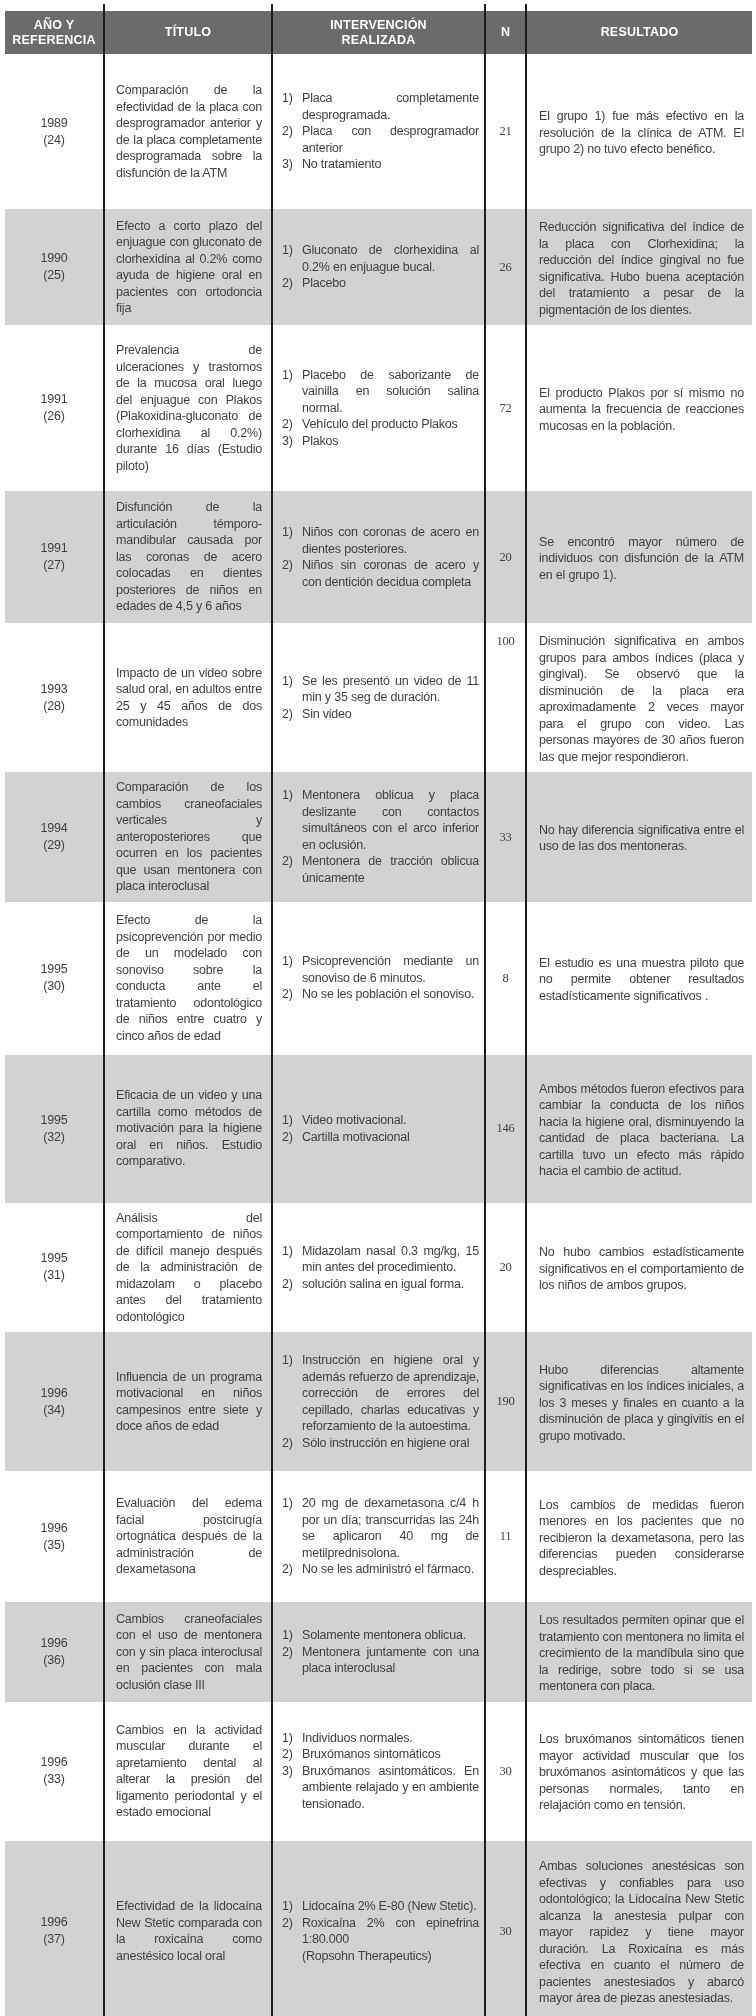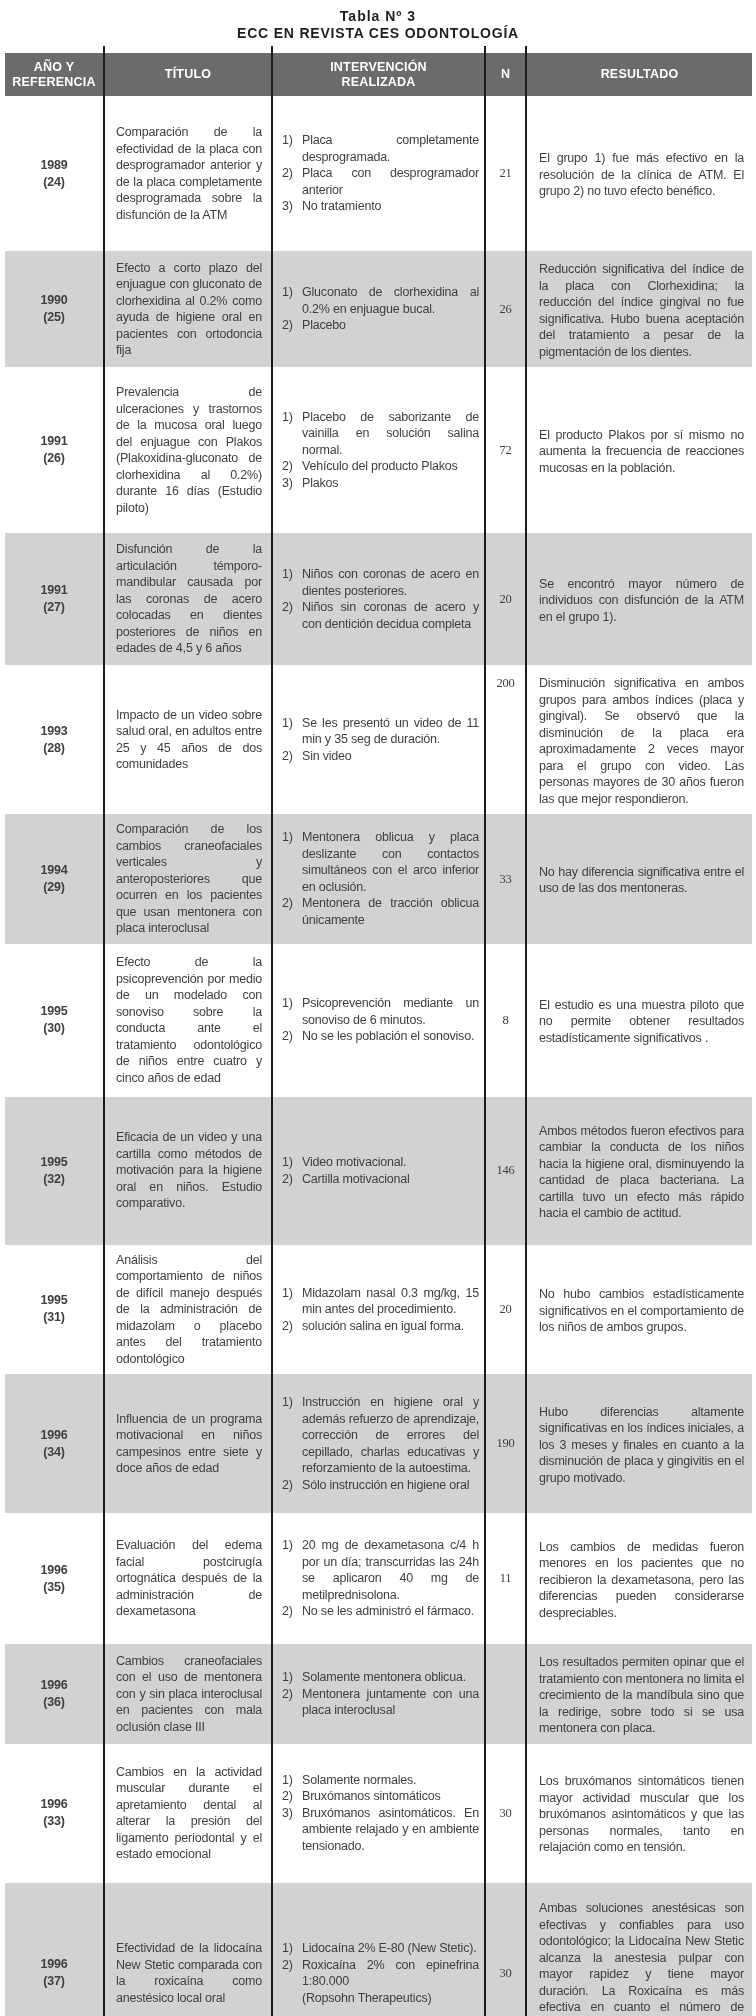--- a/index.html
+++ b/index.html
@@ -78,21 +78,21 @@
   tbody tr:nth-child(9){height:129px;}
   tbody tr:nth-child(10){height:139px;}
   tbody tr:nth-child(11){height:131px;}
   tbody tr:nth-child(12){height:92px;}
   tbody tr:nth-child(13){height:139px;}
   tbody tr:nth-child(14){height:181px;}
   
   tbody tr:nth-child(5) .col-n{vertical-align:top;padding-top:10px;}
 
   td{line-height:16.5px;}
-  .col-year{text-align:center;padding:4px 2px;font-weight:bold;}
+  .col-year{text-align:center;padding:4px 2px;}
   .col-year .year,.col-year .ref{line-height:17px;}
   .col-title{
     text-align:justify;
     hyphens:auto;
     -webkit-hyphens:auto;
     padding:7px 9px 7px 11px;
     margin-left:9px;
   }
   .col-interv{padding:7px 5px 7px 9px;}
   .iv-item{display:flex;}
@@ -111,24 +111,20 @@
     hyphens:auto;
     -webkit-hyphens:auto;
     padding:10px 8px 7px 12px;
   }
 </style>
 </head>
 <body>
 
 <div class="page">
 
-  <div class="table-title">
-    <div class="t1">Tabla Nº 3</div>
-    <div class="t2">ECC EN REVISTA CES ODONTOLOGÍA</div>
-  </div>
 
   <table class="ecc">
     <colgroup>
       <col style="width:99px">
       <col style="width:168px">
       <col style="width:213px">
       <col style="width:41px">
       <col style="width:226px">
     </colgroup>
     <thead>
@@ -251,21 +247,21 @@
               <div class="iv-item">
                 <span class="iv-num">1)</span>
                 <span class="iv-text">Se les presentó un video de 11 min y 35 seg de duración.</span>
               </div>
               <div class="iv-item">
                 <span class="iv-num">2)</span>
                 <span class="iv-text">Sin video</span>
               </div>
             </div>
     </td>
-    <td class="col-n">200</td>
+    <td class="col-n">100</td>
     <td class="col-result">Disminución significativa en ambos grupos para ambos índices (placa y gingival). Se observó que la disminución de la placa era aproximadamente 2 veces mayor para el grupo con video. Las personas mayores de 30 años fueron las que mejor respondieron.</td>
   </tr>
         <tr>
     <td class="col-year">
       <div class="year">1994</div>
       <div class="ref">(29)</div>
     </td>
     <td class="col-title">Comparación de los cambios craneofaciales verticales y anteroposteriores que ocurren en los pacientes que usan mentonera con placa interoclusal</td>
     <td class="col-interv">
       <div class="iv-list">
@@ -411,21 +407,21 @@
         <tr>
     <td class="col-year">
       <div class="year">1996</div>
       <div class="ref">(33)</div>
     </td>
     <td class="col-title">Cambios en la actividad muscular durante el apretamiento dental al alterar la presión del ligamento periodontal y el estado emocional</td>
     <td class="col-interv">
       <div class="iv-list">
               <div class="iv-item">
                 <span class="iv-num">1)</span>
-                <span class="iv-text">Solamente normales.</span>
+                <span class="iv-text">Individuos normales.</span>
               </div>
               <div class="iv-item">
                 <span class="iv-num">2)</span>
                 <span class="iv-text">Bruxómanos sintomáticos</span>
               </div>
               <div class="iv-item">
                 <span class="iv-num">3)</span>
                 <span class="iv-text">Bruxómanos asintomáticos. En ambiente relajado y en ambiente tensionado.</span>
               </div>
             </div>

